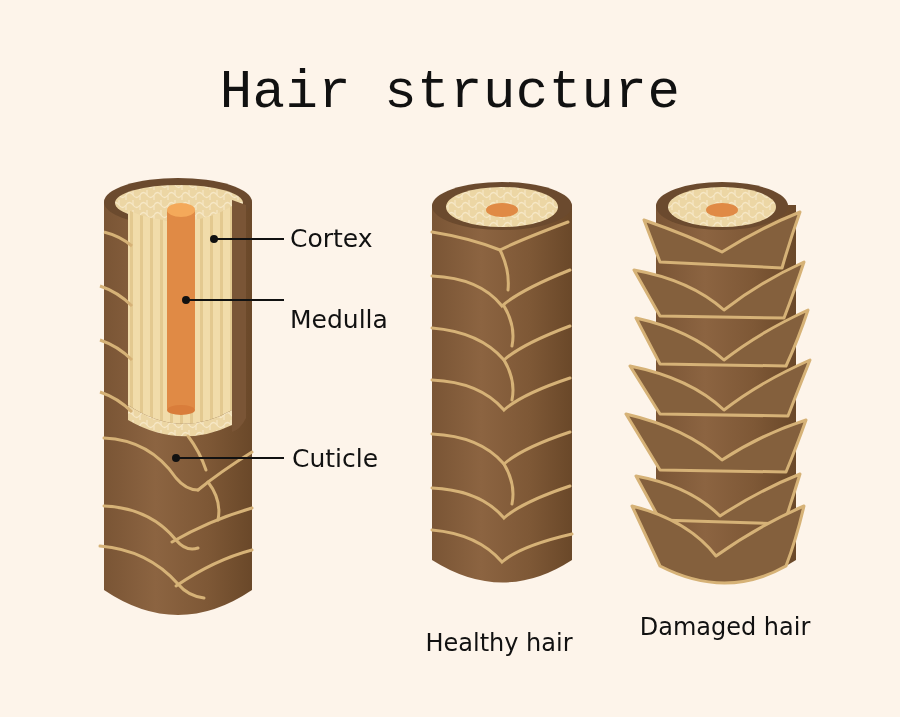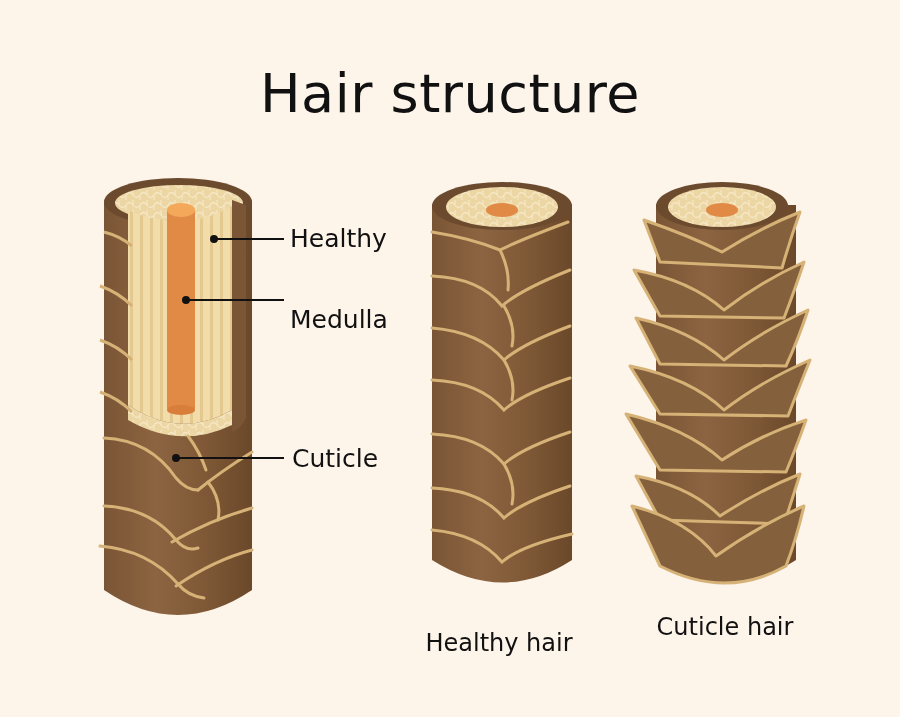--- a/index.html
+++ b/index.html
@@ -4,21 +4,21 @@
 <style>
   html, body { margin: 0; padding: 0; }
   body {
     width: 900px; height: 717px; overflow: hidden;
     background: #fdf4ea;
     font-family: "DejaVu Sans", "Liberation Sans", sans-serif;
     position: relative;
   }
   .title {
     position: absolute; left: 0; top: 62px; width: 900px;
-    text-align: center; font-size: 54px; color: #111; letter-spacing: 0.5px;
+    text-align: center; font-size: 54px; color: #111; letter-spacing: 0.5px; font-family: Liberation Mono, monospace;
   }
   svg.art { position: absolute; left: 0; top: 0; }
   .lbl {
     position: absolute; font-size: 25px; color: #111; white-space: nowrap;
   }
   .cap {
     position: absolute; font-size: 24px; color: #111; white-space: nowrap;
     text-align: center;
   }
 </style>
@@ -125,18 +125,18 @@
   <g stroke="#111" stroke-width="2">
     <line x1="214" y1="239" x2="284" y2="239"></line>
     <circle cx="214" cy="239" r="3" fill="#111"></circle>
     <line x1="186" y1="300" x2="284" y2="300"></line>
     <circle cx="186" cy="300" r="3" fill="#111"></circle>
     <line x1="176" y1="458" x2="284" y2="458"></line>
     <circle cx="176" cy="458" r="3" fill="#111"></circle>
   </g>
 </svg>
 
-<div class="lbl" style="left:290px;top:224px;">Healthy</div>
+<div class="lbl" style="left:290px;top:224px;">Cortex</div>
 <div class="lbl" style="left:290px;top:285px;margin-top:20px;">Medulla</div>
 <div class="lbl" style="left:292px;top:444px;">Cuticle</div>
 
 <div class="cap" style="left:415px;top:613px;width:168px;margin-top:16px;">Healthy hair</div>
-<div class="cap" style="left:628px;top:613px;width:194px;">Cuticle hair</div>
+<div class="cap" style="left:628px;top:613px;width:194px;">Damaged hair</div>
 
 </body></html>

